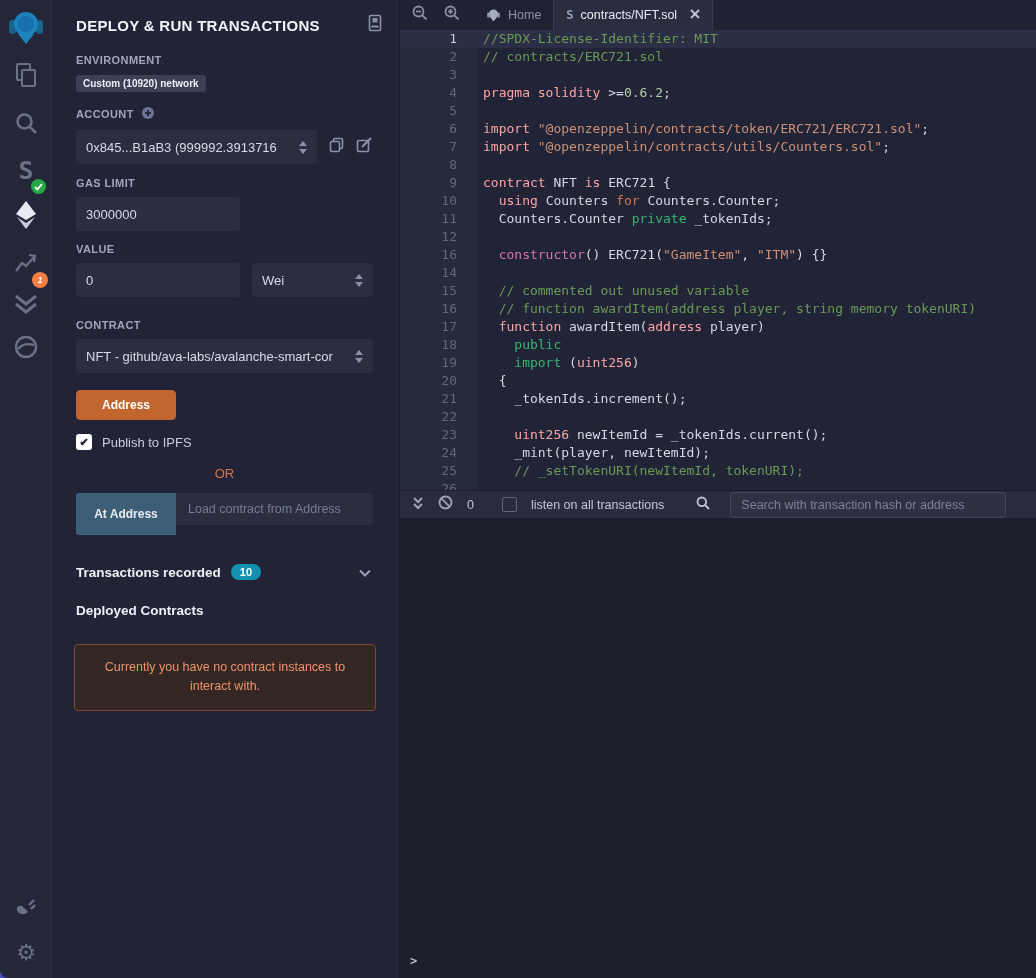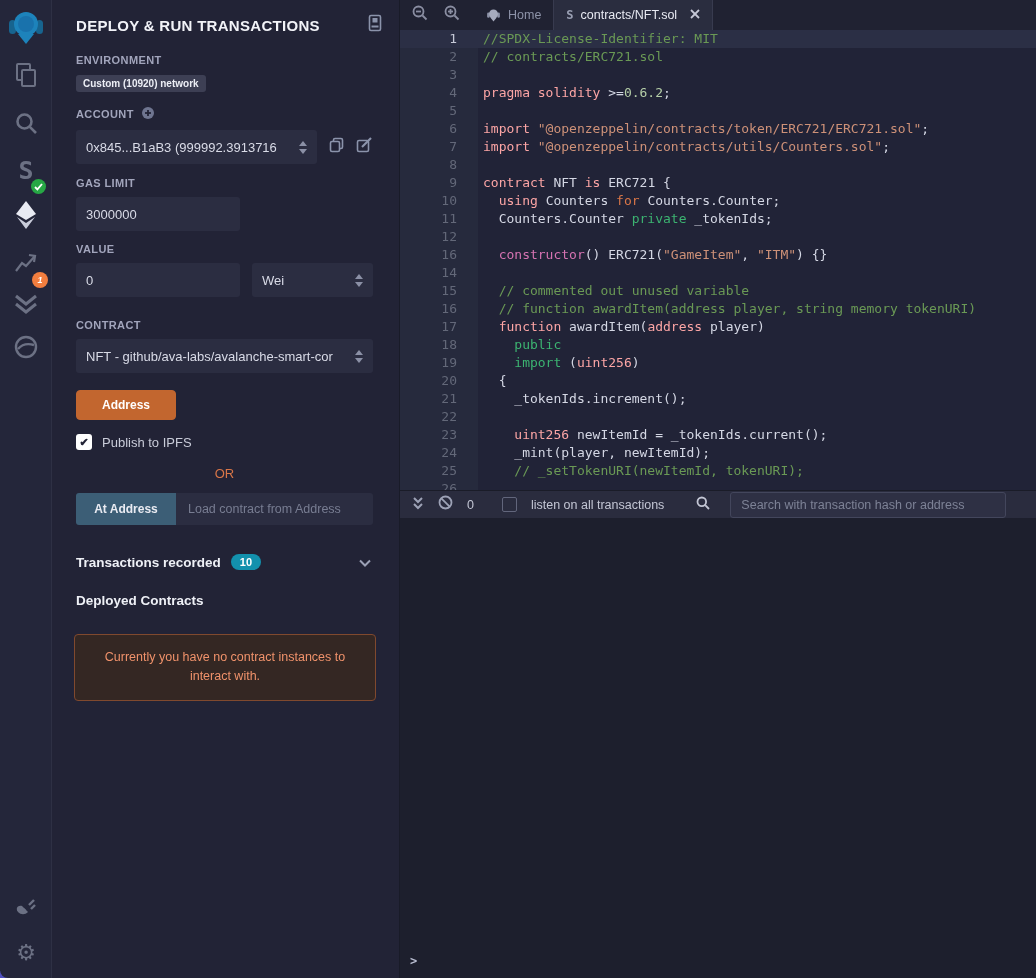--- a/index.html
+++ b/index.html
@@ -34,21 +34,21 @@
   .caret i.up { border-bottom:5px solid #8b90a6; }
   .caret i.dn { border-top:5px solid #8b90a6; }
   .net-badge { display:inline-block; margin-top:9px; background:#3d3f54; color:#eceef5; font-size:10px; font-weight:700; border-radius:3px; padding:3px 7px; }
   .mini-ic { color:#8b93ab; }
   .btn-deploy { margin-top:17px; width:100px; height:30px; background:#c2662f; border:1px solid #c2662f; border-radius:4px; color:#fff; font-size:12px; font-weight:700; cursor:pointer; font-family:"Liberation Sans",sans-serif; }
   .chk-row { display:flex; align-items:center; gap:10px; margin-top:14px; }
   .cb { width:16px; height:16px; background:#fff; border-radius:3px; color:#222336; font-size:11px; font-weight:bold; display:flex; align-items:center; justify-content:center; cursor:pointer; }
   .chk-lbl { font-size:13px; color:#c9ccd9;text-align:right; }
   .or { text-align:center; color:#9ba0b5; font-size:13px; margin-top:16px; }
   .ataddr-row { display:flex; margin-top:12px; }
-  .btn-ataddr { width:100px; height:32px; background:#3c5e76; border:none; border-radius:3px 0 0 3px; color:#e9ebf2; font-size:12px; font-weight:700; cursor:pointer; font-family:"Liberation Sans",sans-serif; }
+  .btn-ataddr { width:100px; height:42px; background:#3c5e76; border:none; border-radius:3px 0 0 3px; color:#e9ebf2; font-size:12px; font-weight:700; cursor:pointer; font-family:"Liberation Sans",sans-serif; }
   .ataddr-inp { flex:1; height:32px; background:#2b2d41; border:none; border-radius:0 3px 3px 0; color:#d9dbe7; font-size:12.5px; padding:0 12px; font-family:"Liberation Sans",sans-serif; }
   .ataddr-inp::placeholder { color:#787d92; }
   .tx-row { display:flex; align-items:center; gap:10px; margin-top:28px; padding-right:2px; }
   .bold-lbl { color:#eef0f6; font-size:13.5px; font-weight:700; }
   .pill { background:#1391ad; color:#fff; font-size:11px; font-weight:700; border-radius:9px; padding:2px 9px; }
   .deployed { margin-top:22px; }
   .warn { margin:26px 0 0 -2px; width:302px; background:#342723; border:1px solid #80492e; border-radius:4px; padding:13px 20px; color:#f0926b; font-size:12.5px; line-height:1.55; text-align:center; }
   input.inp { width:100%; }
 
   

